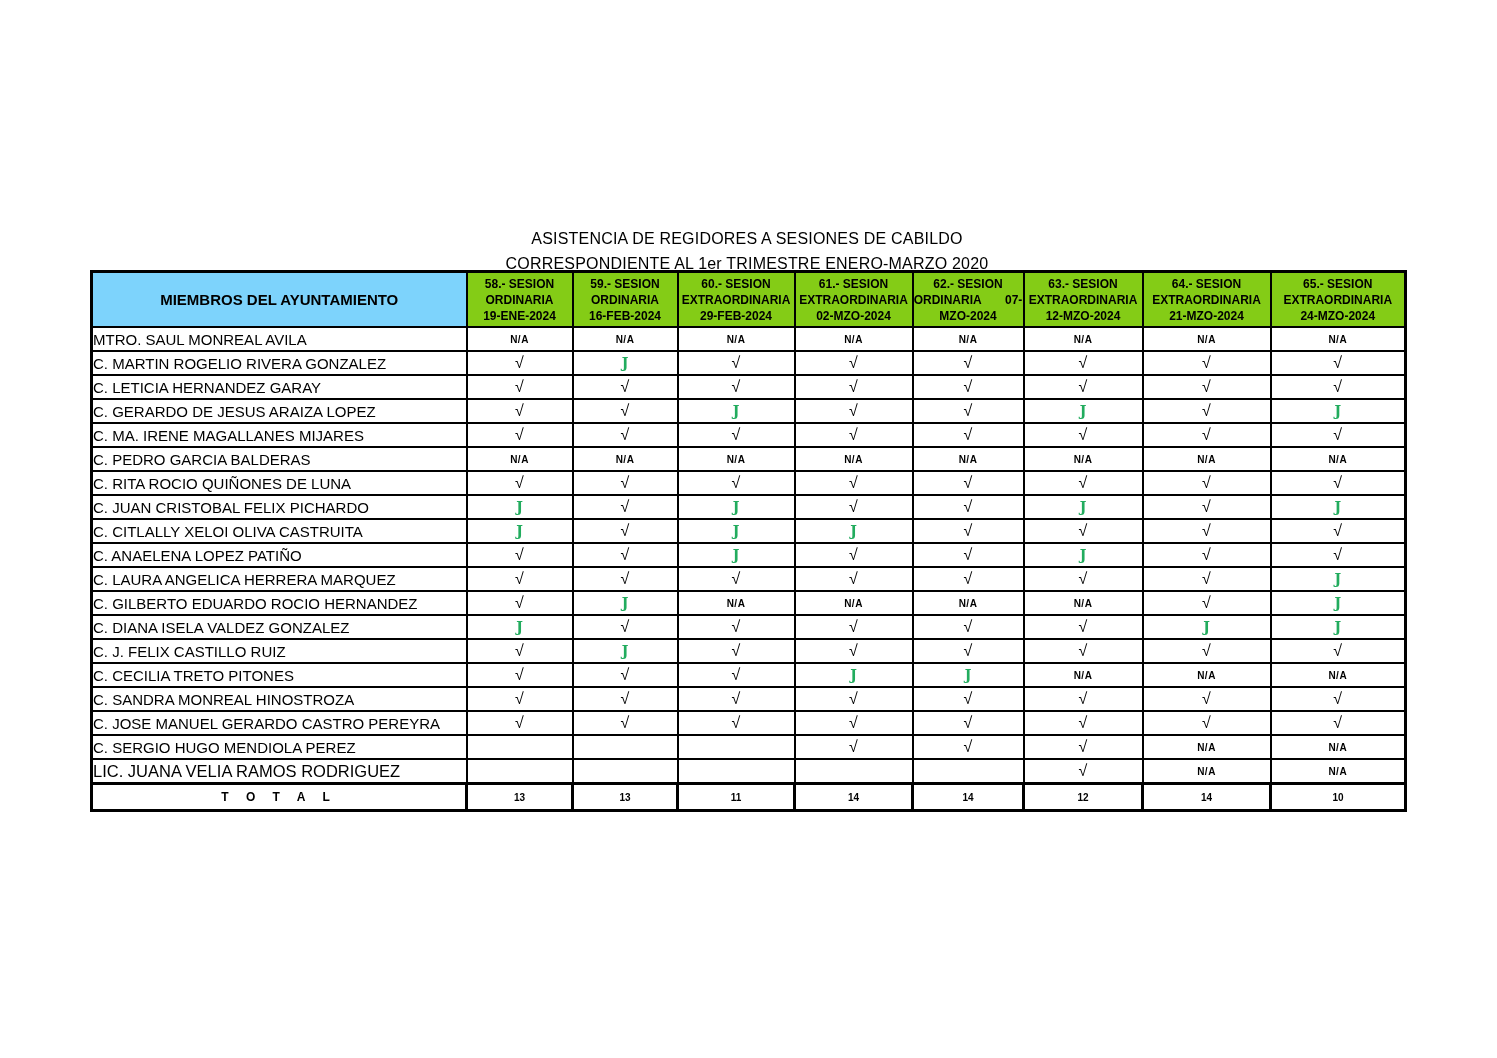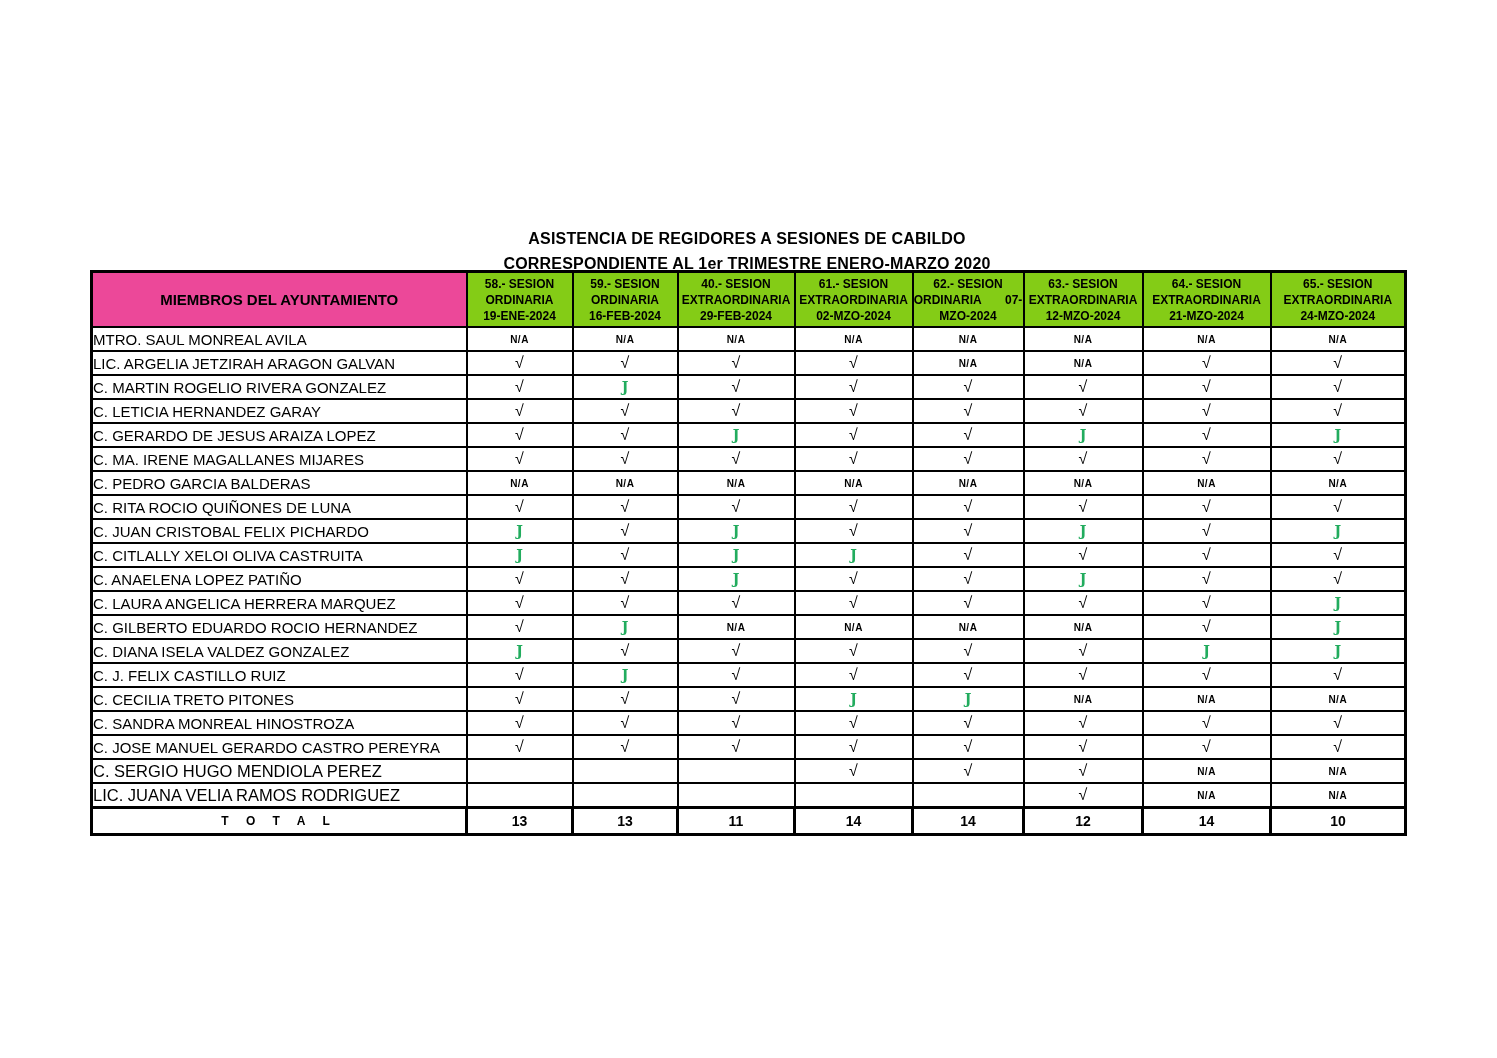--- a/index.html
+++ b/index.html
@@ -17,21 +17,21 @@
     height: 1058px;
     background: #ffffff;
     overflow: hidden;
   }
   .title-block {
     position: absolute;
     top: 226px;
     left: 90px;
     width: 1314px;
     text-align: center;
-    font-weight: bold;
+    font-weight: normal;
     font-size: 16px;
     line-height: 25px;
     letter-spacing: 0.2px;
   }
   table.attendance {
     position: absolute;
     top: 270px;
     left: 90px;
     width: 1314px;
     border-collapse: collapse;
@@ -39,21 +39,21 @@
     border: 3px solid #000;
   }
   table.attendance th,
   table.attendance td {
     border: 2px solid #000;
     padding: 0;
     overflow: hidden;
     white-space: nowrap;
   }
   th.member-h {
-    background: #ec4899;
+    background: #7dd3fc;
     font-weight: bold;
     font-size: 15px;
     text-align: center;
     vertical-align: middle;
     height: 53px;
     border-right: 3px solid #000;
   }
   th.sess-h {
     background: #84cc16;
     font-weight: bold;
@@ -95,21 +95,21 @@
     font-weight: bold;
     height: 24px;
   }
   tr.total-row td.total-label {
     text-align: center;
     font-size: 12px;
     letter-spacing: 7px;
   }
   tr.total-row td.total-val {
     text-align: center;
-    font-size: 14px;
+    font-size: 10px;
   }
 </style>
 </head>
 <body>
 
 <div class="page">
   <div class="title-block">
     <div>ASISTENCIA DE REGIDORES A SESIONES DE CABILDO</div>
     <div>CORRESPONDIENTE AL 1er TRIMESTRE ENERO-MARZO 2020</div>
   </div>
@@ -133,21 +133,21 @@
             <div>58.- SESION</div>
             <div>ORDINARIA</div>
             <div>19-ENE-2024</div>
           </th>
           <th class="sess-h">
             <div>59.- SESION</div>
             <div>ORDINARIA</div>
             <div>16-FEB-2024</div>
           </th>
           <th class="sess-h">
-            <div>40.- SESION</div>
+            <div>60.- SESION</div>
             <div>EXTRAORDINARIA</div>
             <div>29-FEB-2024</div>
           </th>
           <th class="sess-h">
             <div>61.- SESION</div>
             <div>EXTRAORDINARIA</div>
             <div>02-MZO-2024</div>
           </th>
           <th class="sess-h">
             <div>62.- SESION</div>
@@ -175,31 +175,20 @@
         <tr>
           <td class="name">MTRO. SAUL MONREAL AVILA</td>
           <td class="mark na">N/A</td>
           <td class="mark na">N/A</td>
           <td class="mark na">N/A</td>
           <td class="mark na">N/A</td>
           <td class="mark na">N/A</td>
           <td class="mark na">N/A</td>
           <td class="mark na">N/A</td>
           <td class="mark na">N/A</td>
-        </tr>
-        <tr>
-          <td class="name">LIC. ARGELIA JETZIRAH ARAGON GALVAN</td>
-          <td class="mark check">√</td>
-          <td class="mark check">√</td>
-          <td class="mark check">√</td>
-          <td class="mark check">√</td>
-          <td class="mark na">N/A</td>
-          <td class="mark na">N/A</td>
-          <td class="mark check">√</td>
-          <td class="mark check">√</td>
         </tr>
         <tr>
           <td class="name">C. MARTIN ROGELIO RIVERA GONZALEZ</td>
           <td class="mark check">√</td>
           <td class="mark jcheck" style="color: rgb(34, 172, 94);">J</td>
           <td class="mark check">√</td>
           <td class="mark check">√</td>
           <td class="mark check">√</td>
           <td class="mark check">√</td>
           <td class="mark check">√</td>

